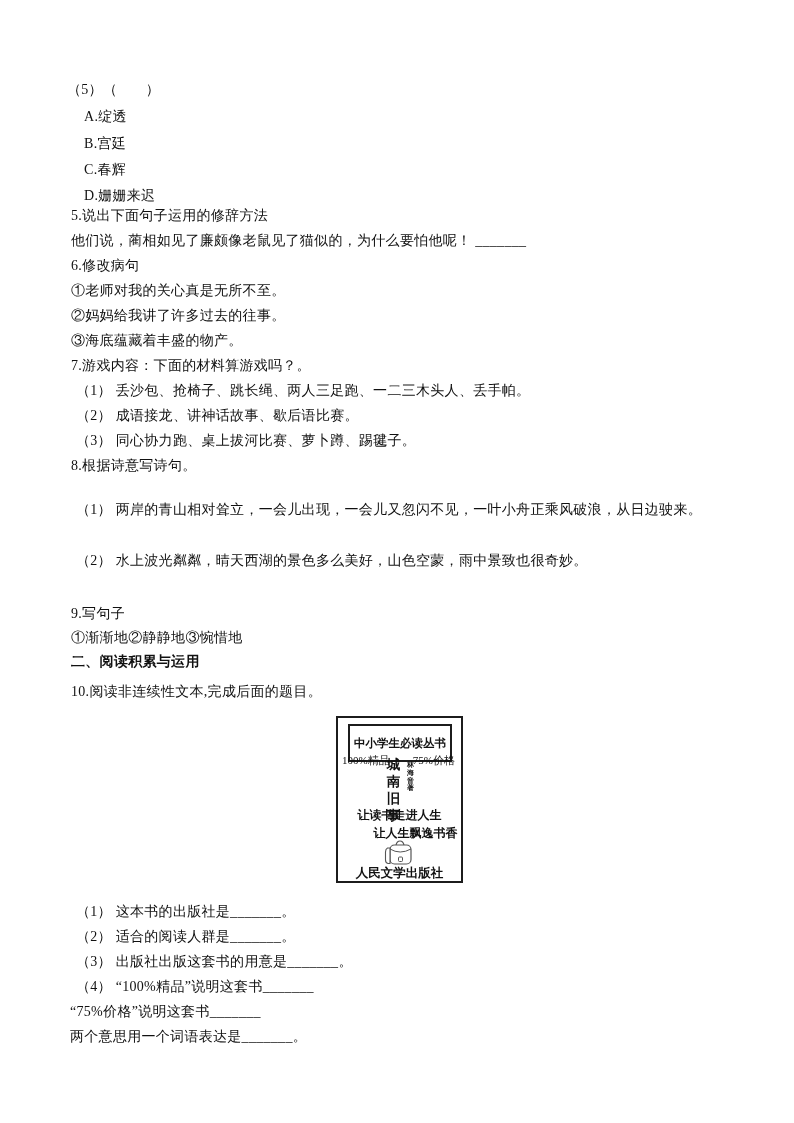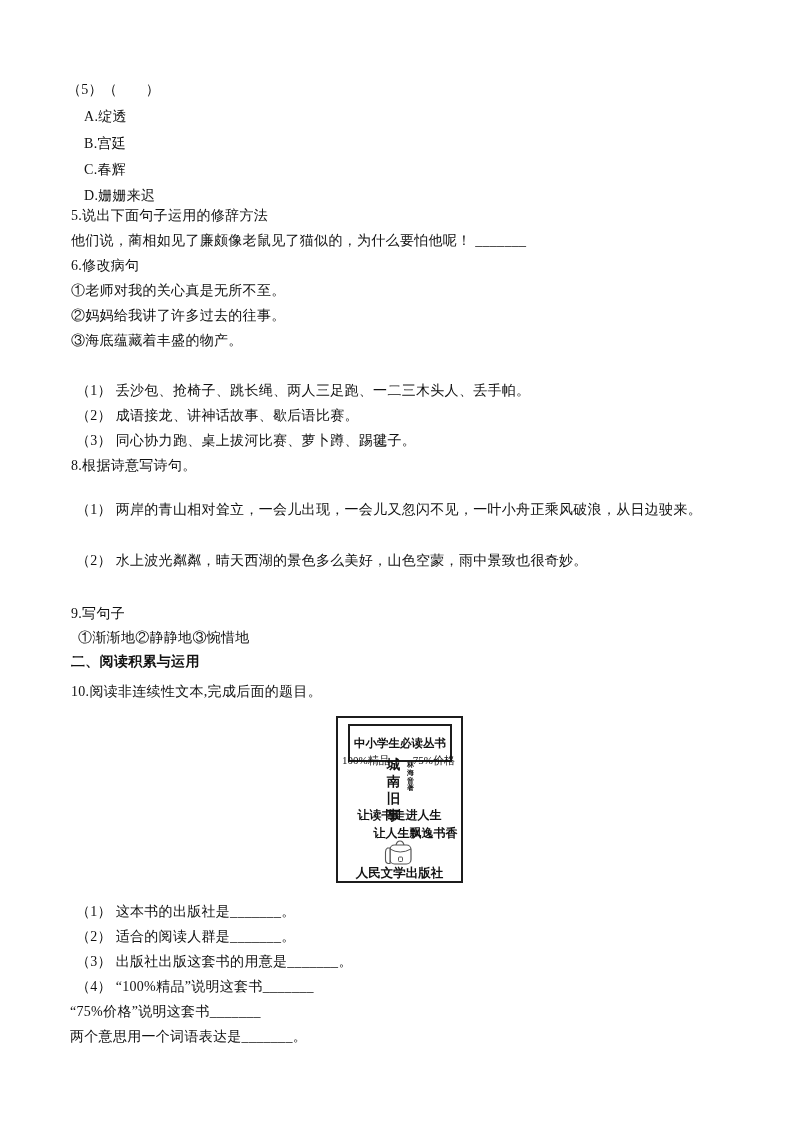--- a/index.html
+++ b/index.html
@@ -107,30 +107,31 @@
   <div class="line" style="top:186px;left:84px">D.姗姗来迟</div>
 
   <div class="line" style="top:206px;left:71px">5.说出下面句子运用的修辞方法</div>
   <div class="line" style="top:231px;left:71px">他们说，蔺相如见了廉颇像老鼠见了猫似的，为什么要怕他呢！ _______</div>
 
   <div class="line" style="top:256px;left:71px">6.修改病句</div>
   <div class="line" style="top:281px;left:71px">①老师对我的关心真是无所不至。</div>
   <div class="line" style="top:306px;left:71px">②妈妈给我讲了许多过去的往事。</div>
   <div class="line" style="top:331px;left:71px">③海底蕴藏着丰盛的物产。</div>
 
+  <div class="line" style="top:356px;left:71px">7.游戏内容：下面的材料算游戏吗？。</div>
   <div class="line" style="top:381px;left:76px">（1） 丢沙包、抢椅子、跳长绳、两人三足跑、一二三木头人、丢手帕。</div>
   <div class="line" style="top:406px;left:76px">（2） 成语接龙、讲神话故事、歇后语比赛。</div>
   <div class="line" style="top:431px;left:76px">（3） 同心协力跑、桌上拔河比赛、萝卜蹲、踢毽子。</div>
 
   <div class="line" style="top:456px;left:71px">8.根据诗意写诗句。</div>
   <div class="line" style="top:500px;left:76px">（1） 两岸的青山相对耸立，一会儿出现，一会儿又忽闪不见，一叶小舟正乘风破浪，从日边驶来。</div>
   <div class="line" style="top:551px;left:76px">（2） 水上波光粼粼，晴天西湖的景色多么美好，山色空蒙，雨中景致也很奇妙。</div>
 
   <div class="line" style="top:604px;left:71px">9.写句子</div>
-  <div class="line" style="top:628px;left:78px">①渐渐地②静静地③惋惜地</div>
+  <div class="line" style="top:628px;left:71px">①渐渐地②静静地③惋惜地</div>
 
   <div class="line heading" style="top:651px;left:71px">二、阅读积累与运用</div>
 
   <div class="line" style="top:682px;left:71px">10.阅读非连续性文本,完成后面的题目。</div>
 
   <div class="cover">
     <div class="series-box">中小学生必读丛书</div>
     <div class="pct pct-left">100%精品</div>
     <div class="pct pct-right">75%价格</div>
     <div class="vtitle">城南旧事</div>

